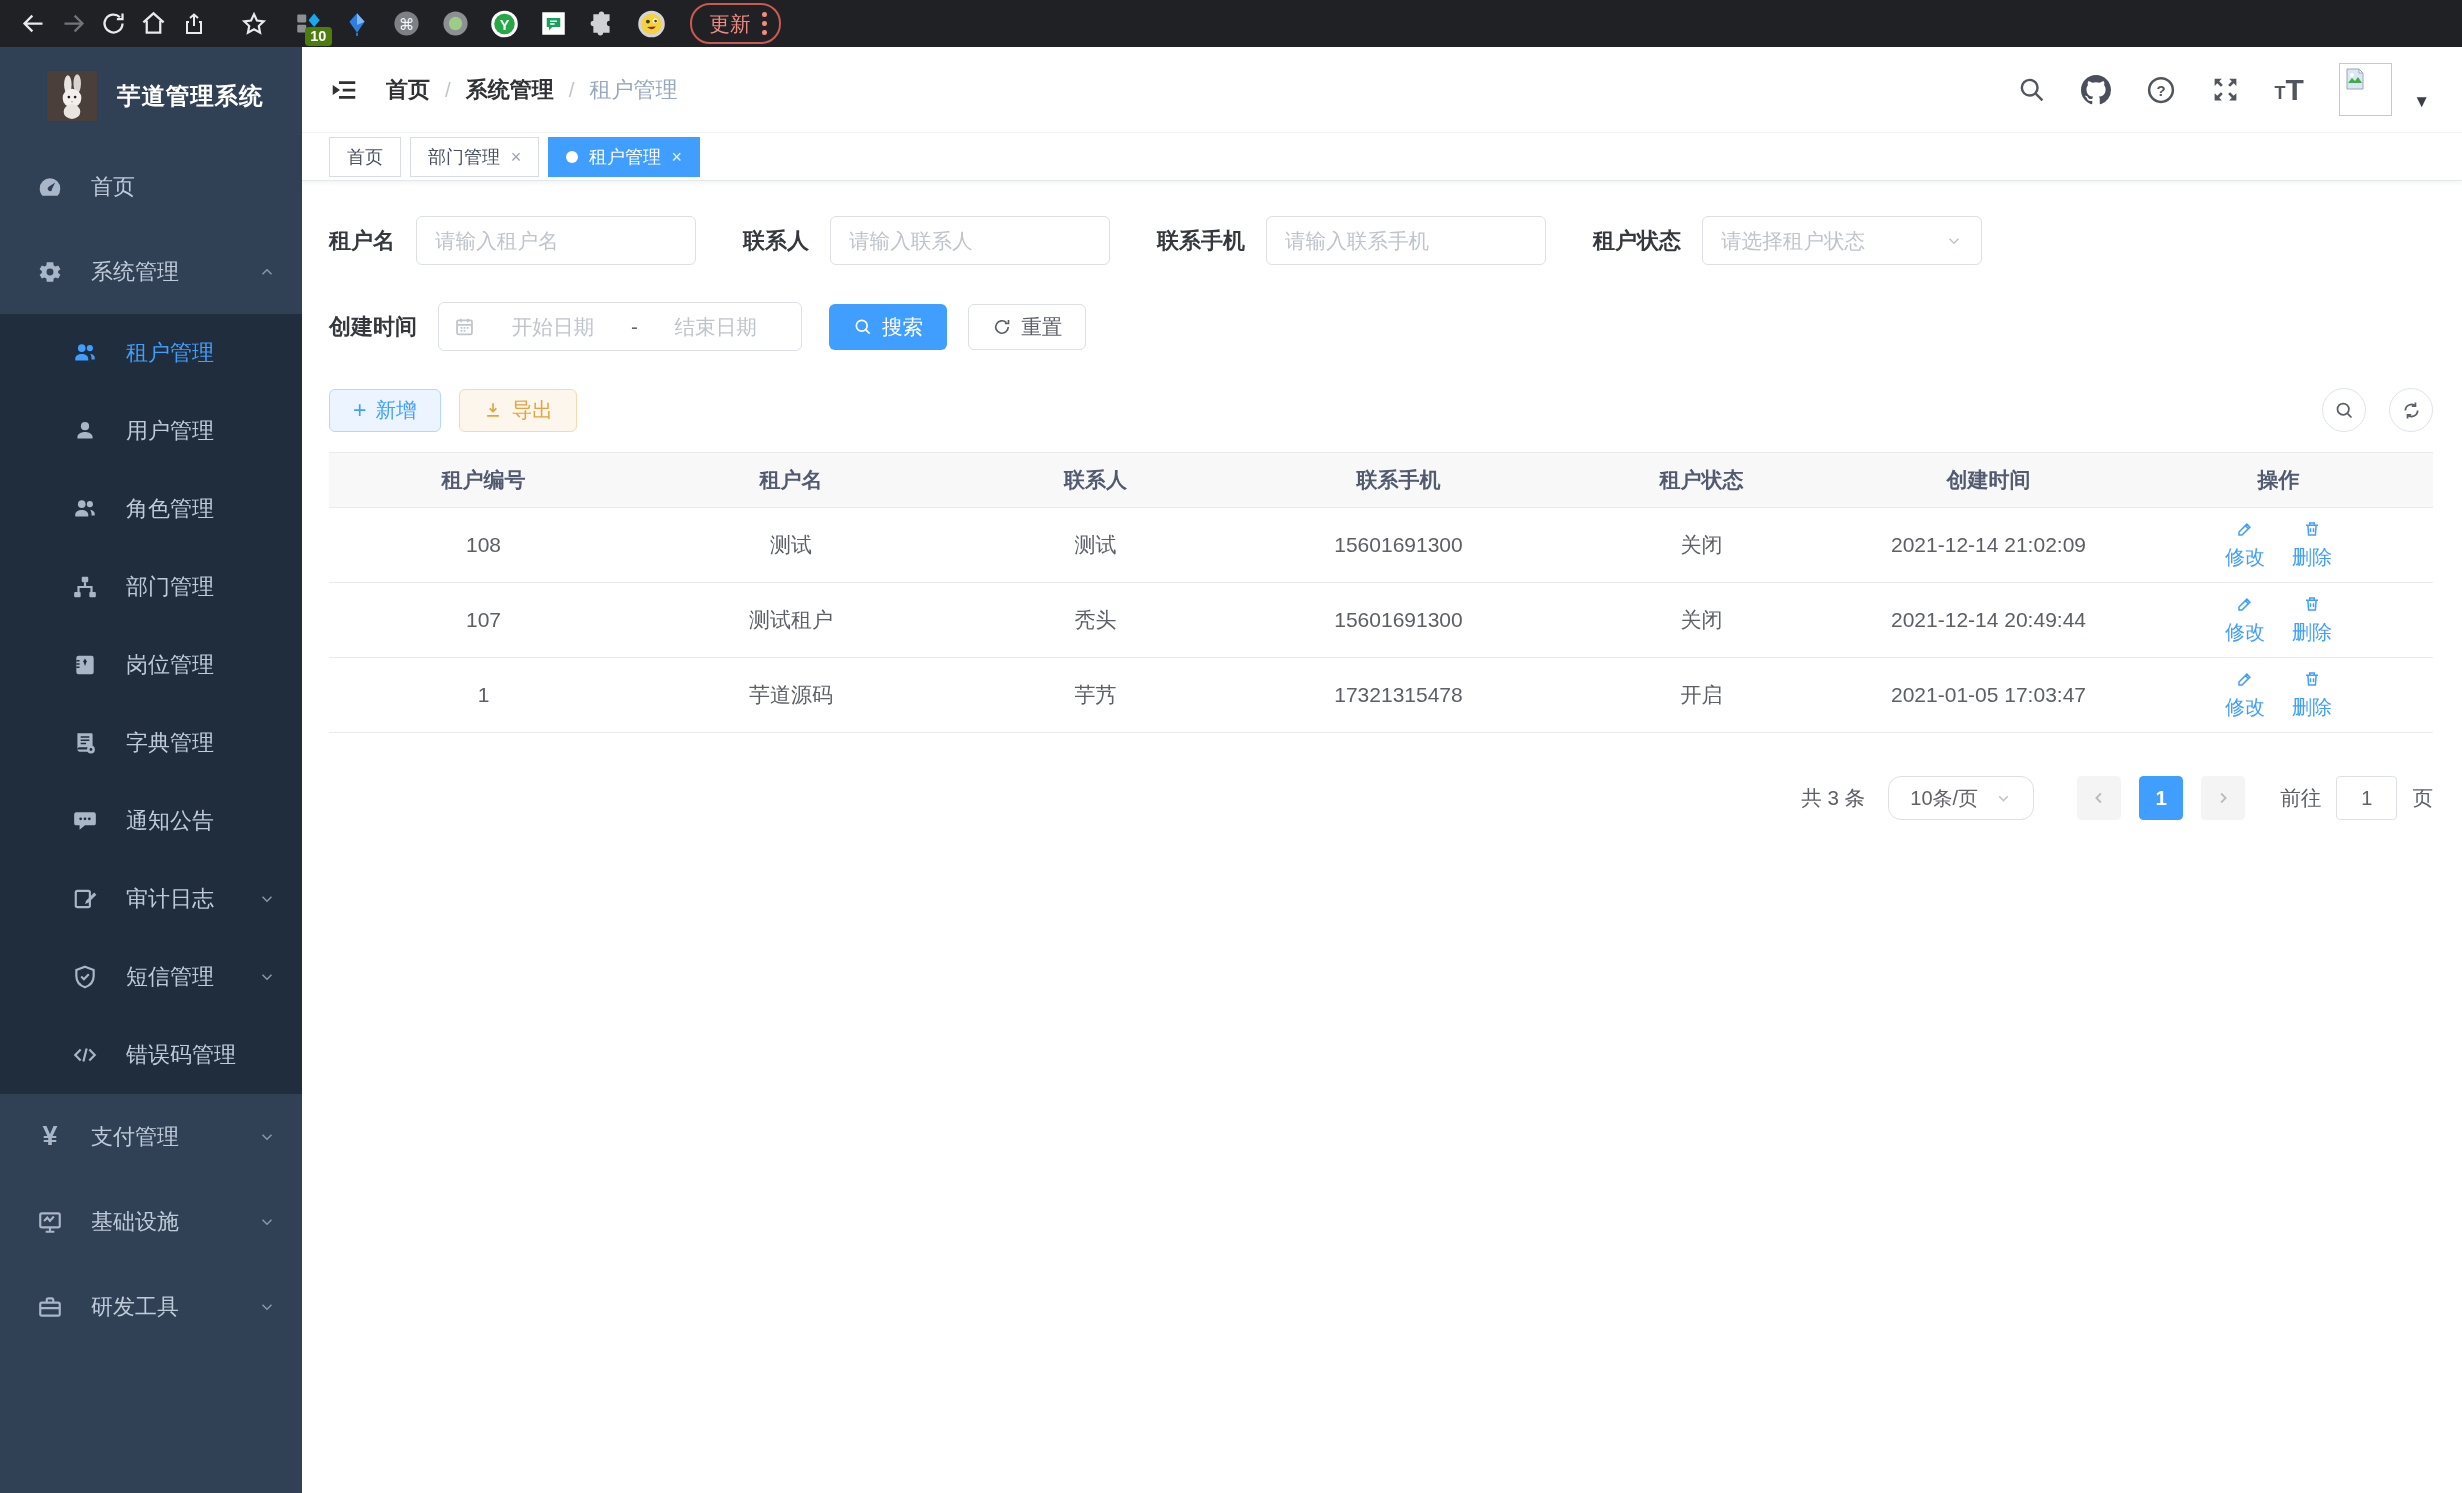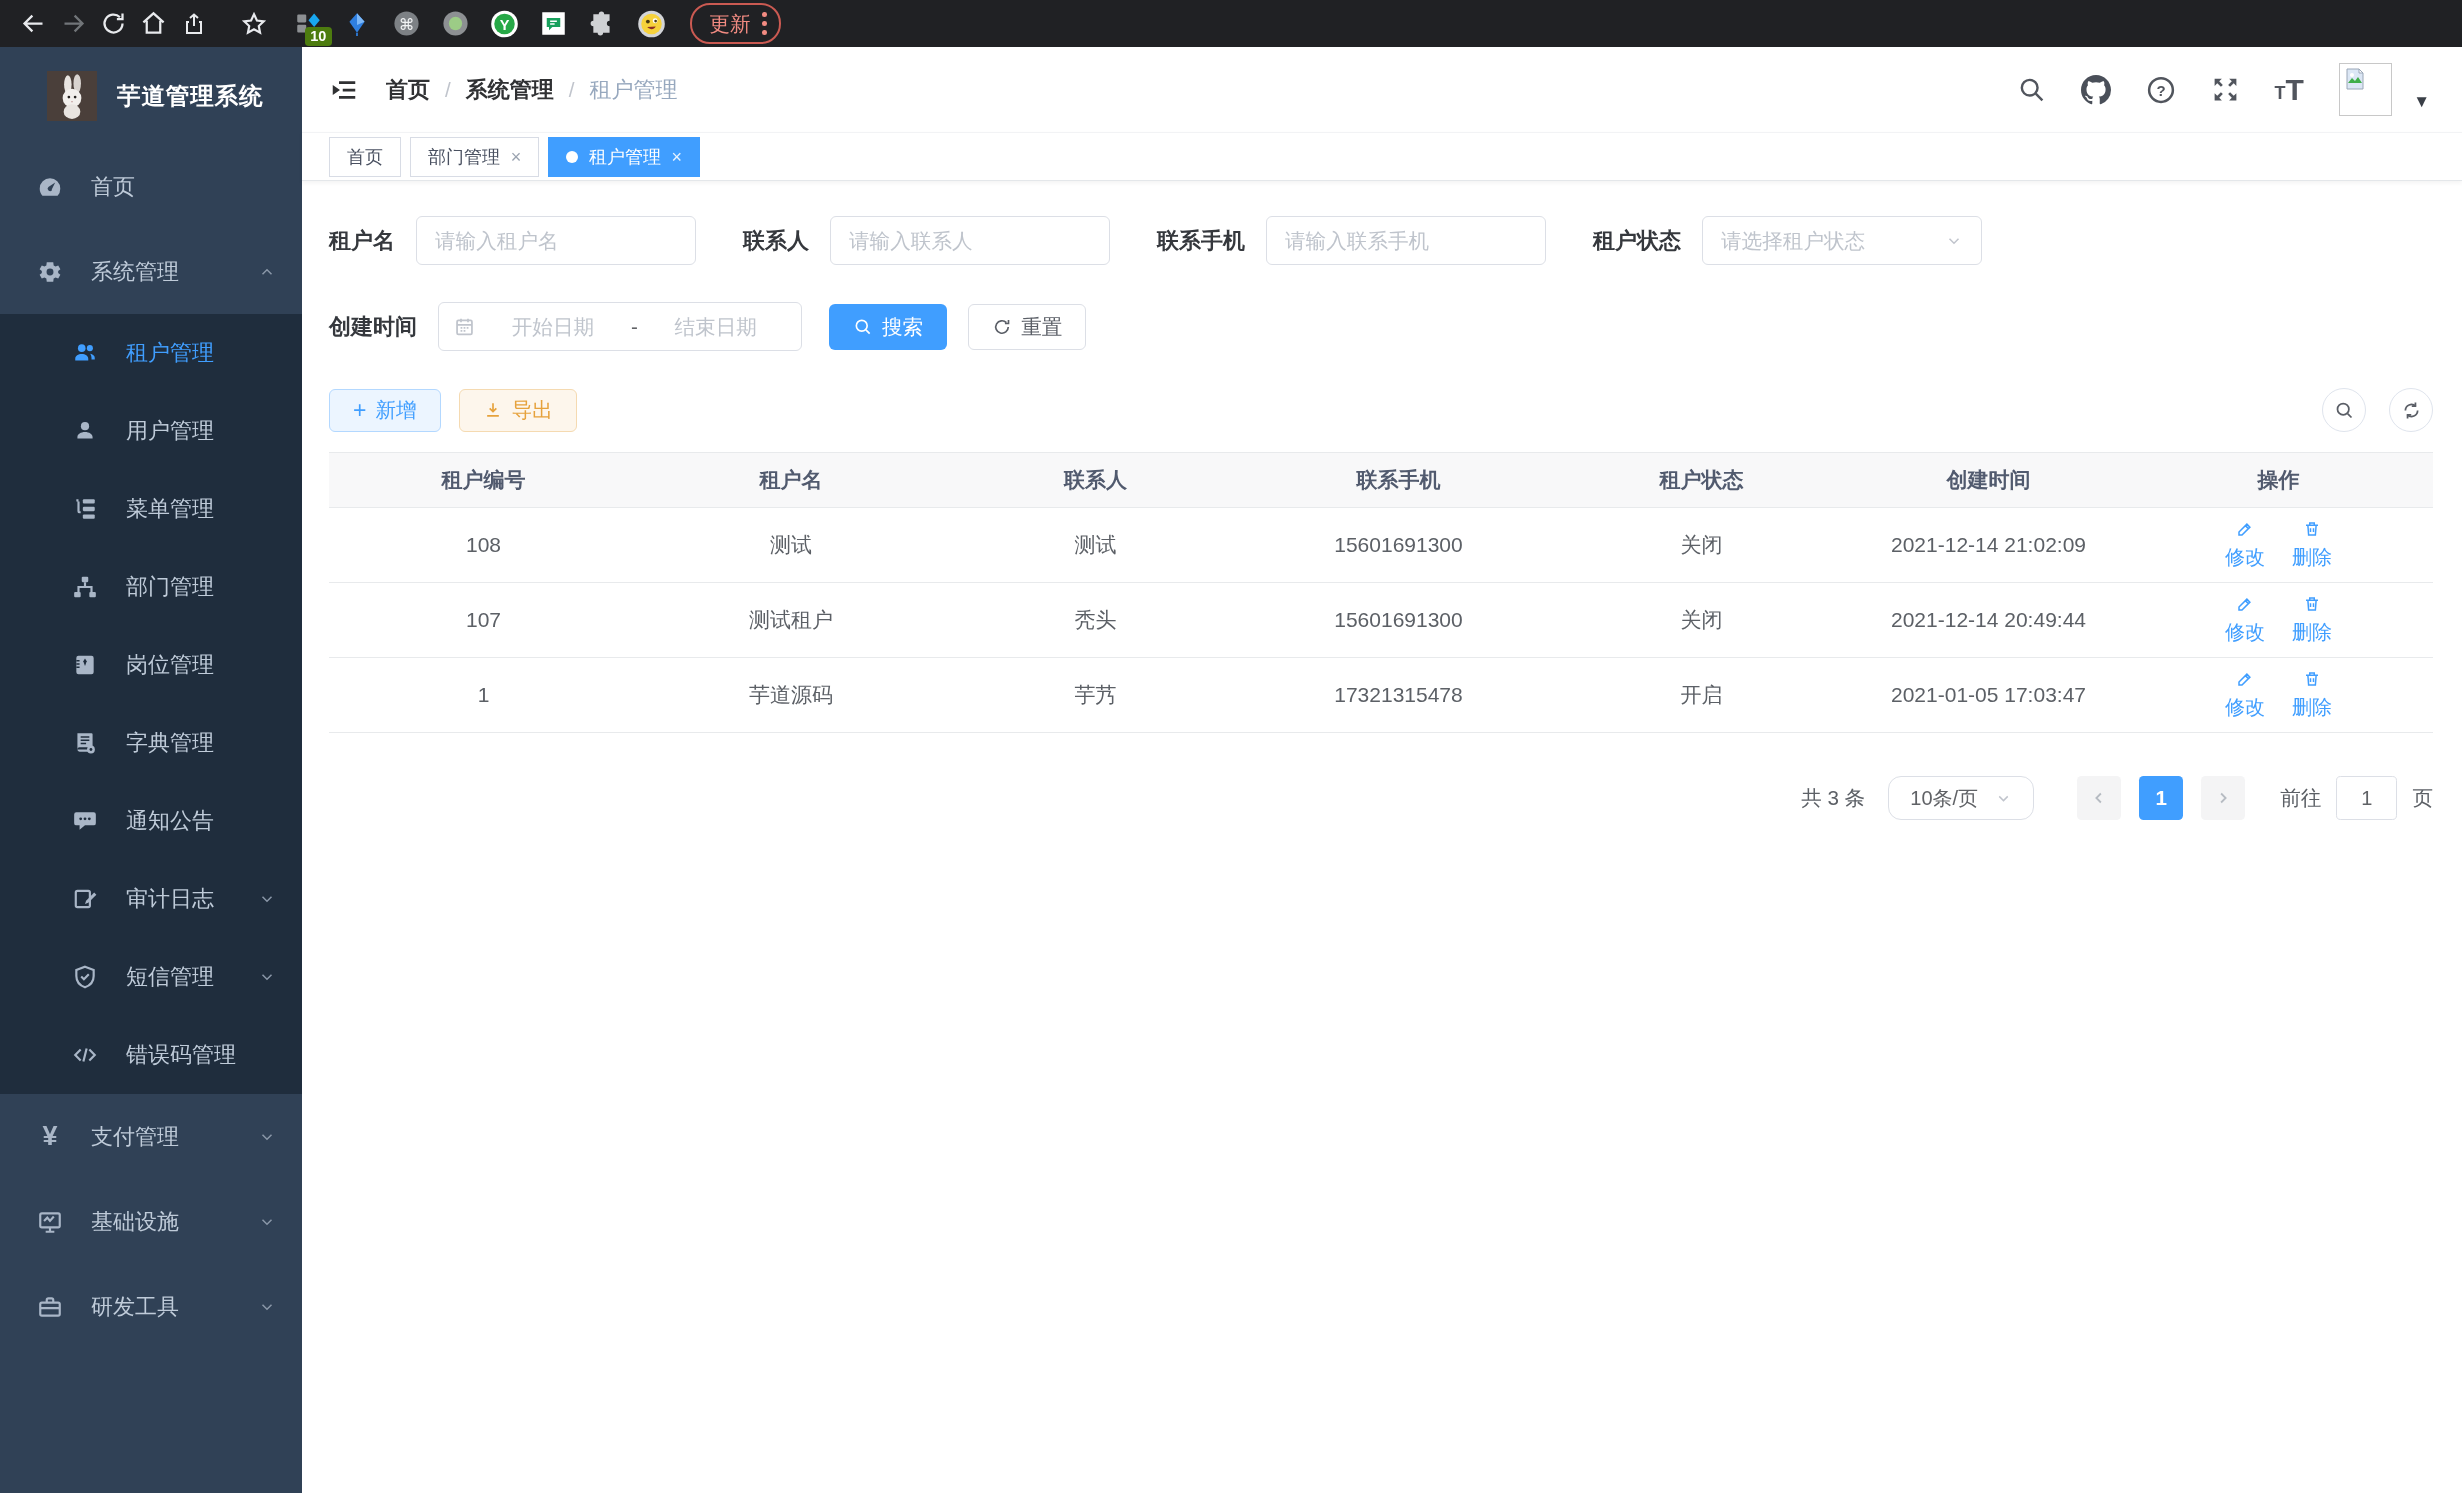--- a/index.html
+++ b/index.html
@@ -275,27 +275,27 @@
           <svg width="26" height="26" viewBox="0 0 24 24" fill="currentColor">
               <circle cx="12" cy="7.5" r="3.8"></circle>
               <path d="M12 13c-3.9 0-7 2-7 4.8V19h14v-1.2c0-2.8-3.1-4.8-7-4.8z"></path>
             </svg>
         </span>
         <span class="mi-label">用户管理</span>
       </div>
       <div class="menu-item">
         <span class="mi-icon">
           <svg width="26" height="26" viewBox="0 0 24 24" fill="currentColor">
-              <rect x="10" y="3" width="11" height="4" rx="1"></rect>
-              <rect x="10" y="10" width="11" height="4" rx="1"></rect>
-              <rect x="10" y="17" width="11" height="4" rx="1"></rect>
-              <path d="M4 3h2v2H4zM5 5v9a2 2 0 0 0 2 2h1v-2H7V5z"></path>
-            </svg>
-        </span>
-        <span class="mi-label">菜单管理</span>
+              <circle cx="9" cy="7.5" r="3.5"></circle>
+              <path d="M9 13c-3.3 0-6 1.7-6 4.2V19h12v-1.8c0-2.5-2.7-4.2-6-4.2z"></path>
+              <circle cx="16.5" cy="7.5" r="2.8"></circle>
+              <path d="M16.8 12.6c2.4.4 4.2 1.8 4.2 3.8V18h-3v-1.2c0-1.6-.5-3-1.2-4.2z"></path>
+            </svg>
+        </span>
+        <span class="mi-label">角色管理</span>
       </div>
       <div class="menu-item">
         <span class="mi-icon">
           <svg width="26" height="26" viewBox="0 0 24 24" fill="currentColor">
               <rect x="9" y="2.5" width="6" height="5" rx="1"></rect>
               <rect x="2" y="16.5" width="6" height="5" rx="1"></rect>
               <rect x="16" y="16.5" width="6" height="5" rx="1"></rect>
               <path d="M11 7.5h2V11h6v5.5h-2V13H7v3.5H5V11h6z"></path>
             </svg>
         </span>

